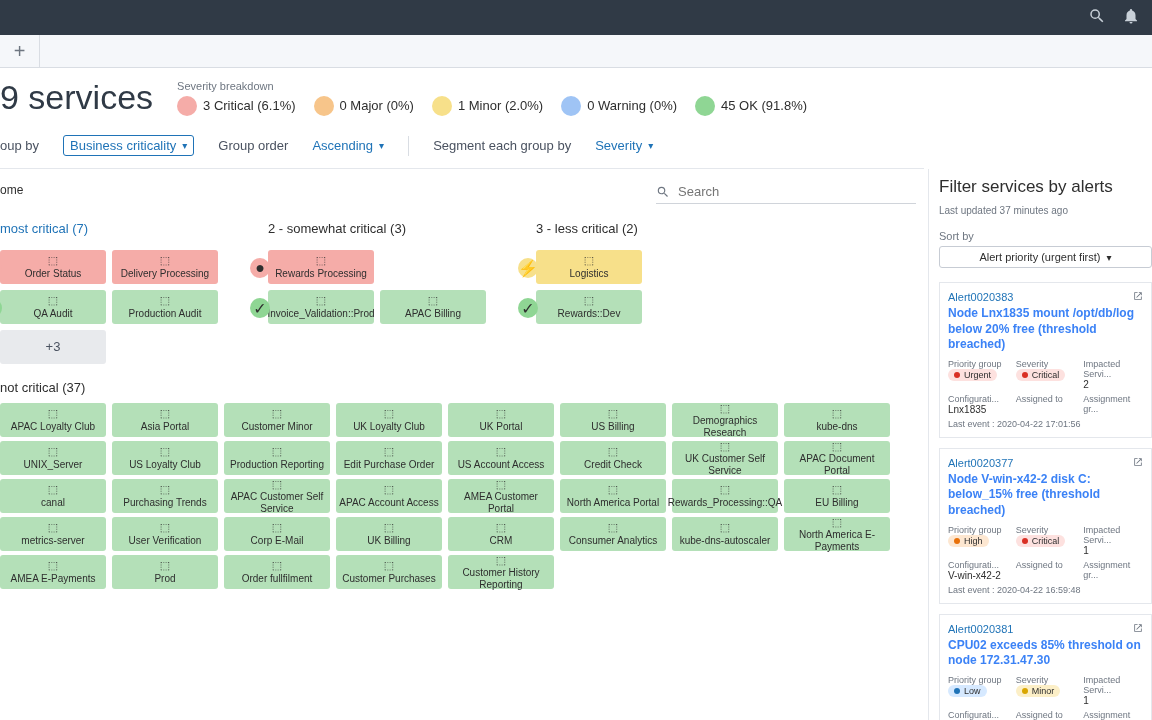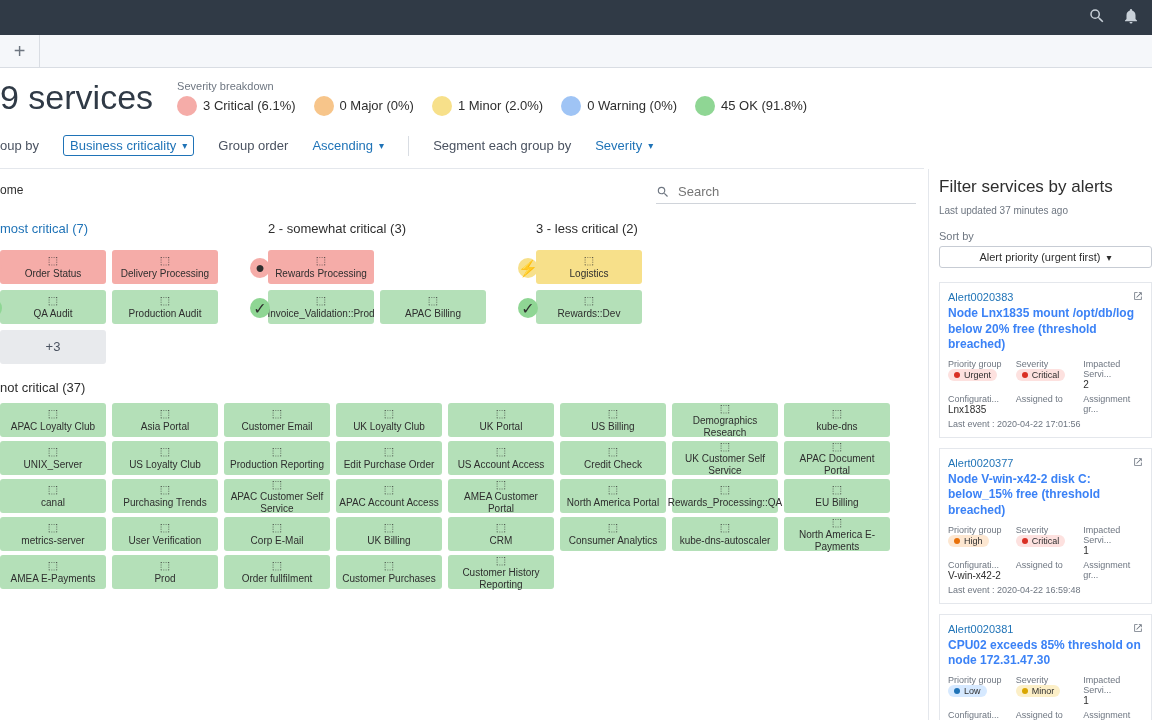--- a/index.html
+++ b/index.html
@@ -229,21 +229,21 @@
           <div class="card green">
             <span class="card-icon">⬚</span>
             <span>APAC Loyalty Club</span>
           </div>
           <div class="card green">
             <span class="card-icon">⬚</span>
             <span>Asia Portal</span>
           </div>
           <div class="card green">
             <span class="card-icon">⬚</span>
-            <span>Customer Email</span>
+            <span>Customer Minor</span>
           </div>
           <div class="card green">
             <span class="card-icon">⬚</span>
             <span>UK Loyalty Club</span>
           </div>
           <div class="card green">
             <span class="card-icon">⬚</span>
             <span>UK Portal</span>
           </div>
           <div class="card green">

